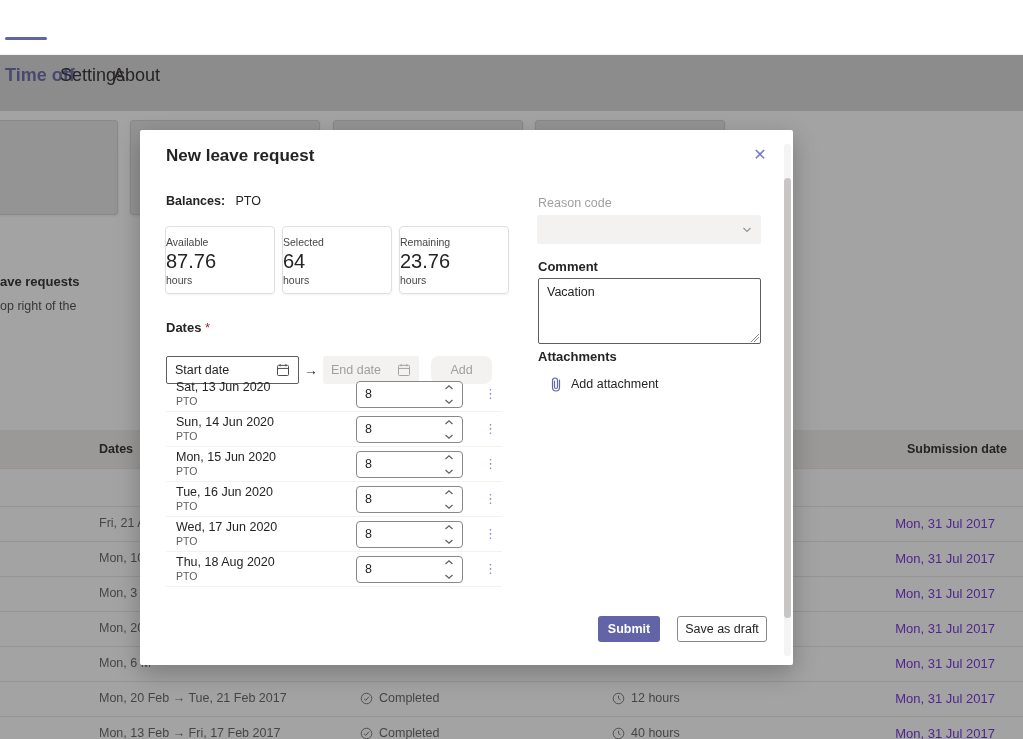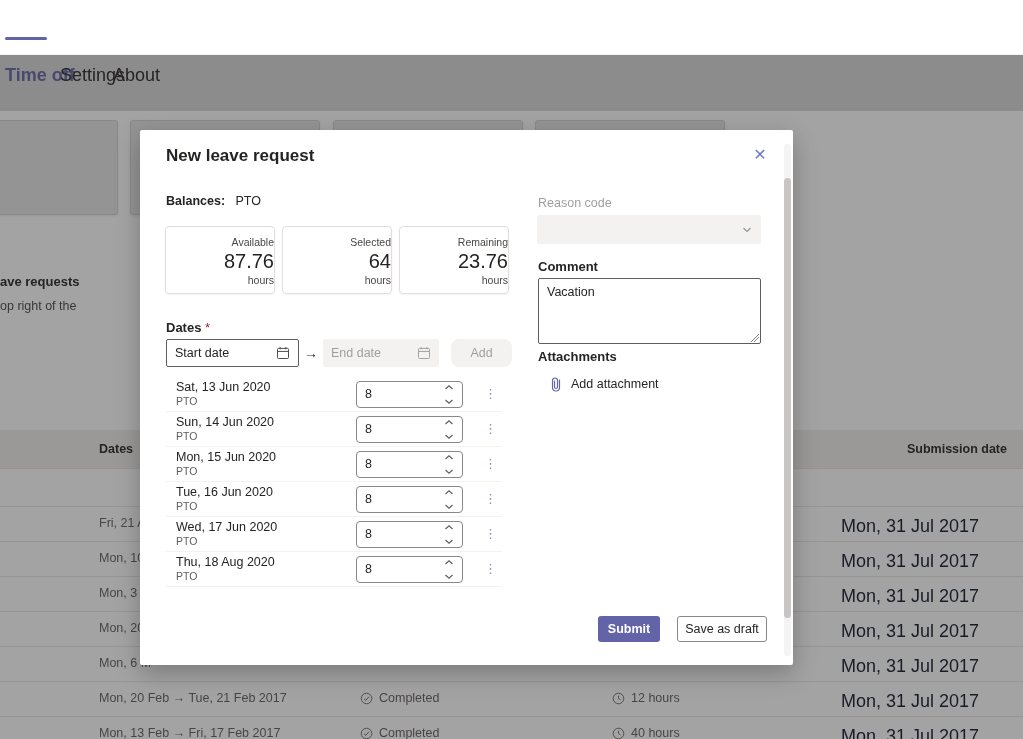--- a/index.html
+++ b/index.html
@@ -19,48 +19,48 @@
   .bg-card { position:absolute; top:65px; height:95px; background:#e6e6e6; border:1px solid #d2d2d2; border-radius:3px; box-shadow:0 1px 3px rgba(0,0,0,.08); }
   .bg-heading { position:absolute; left:0; top:219px; font-size:13px; font-weight:bold; color:#252423; white-space:nowrap; }
   .bg-subtext { position:absolute; left:0; top:244px; font-size:12.5px; color:#484644; white-space:nowrap; }
   .thead { position:absolute; left:0; top:375px; width:1023px; height:38px; background:#efeeed; }
   .th-dates { position:absolute; left:99px; top:12px; font-size:12.5px; font-weight:bold; color:#252423; }
   .th-sub { position:absolute; right:16px; top:12px; font-size:12.5px; font-weight:bold; color:#252423; }
   .trow { position:absolute; left:0; width:1023px; height:35px; border-top:1px solid #e8e6e4; background:#fff; }
   .trow .c-date { position:absolute; left:99px; top:9px; font-size:12.5px; color:#605e5c; white-space:nowrap; }
   .trow .c-status { position:absolute; left:360px; top:9px; font-size:12.5px; color:#605e5c; display:flex; align-items:center; gap:6px; }
   .trow .c-hours { position:absolute; left:612px; top:9px; font-size:12.5px; color:#605e5c; display:flex; align-items:center; gap:6px; }
-  .trow .c-sub { position:absolute; right:44px; top:9px; font-size:18px; color:#0f172a; }
+  .trow .c-sub { position:absolute; right:28px; top:9px; font-size:13px; color:#6d28d9; }
 
   .overlay { position:absolute; left:0; top:55px; width:1023px; height:684px; background:rgba(37,36,35,0.42); z-index:2; }
 
   
   .modal { position:absolute; left:140px; top:130px; width:653px; height:535px; background:#fff; border-radius:2px; box-shadow:0 8px 24px rgba(0,0,0,.25); z-index:3; }
   .m-title { position:absolute; left:26px; top:16px; font-size:17px; font-weight:bold; color:#252423; }
   .m-close { position:absolute; left:608px; top:13px; width:24px; height:24px; font-size:16px; color:#7477c4; text-align:center; line-height:24px; cursor:pointer; }
   .m-scroll-track { position:absolute; left:644px; top:14px; width:7px; height:512px; background:#f4f4f4; border-radius:4px; }
   .m-scroll-thumb { position:absolute; left:0; top:34px; width:7px; height:440px; background:#c8c6c4; border-radius:4px; }
 
   .m-balances { position:absolute; left:26px; top:64px; font-size:12.5px; color:#252423; }
   .m-balances .bl { font-weight:bold; }
   .cards { position:absolute; left:25px; top:96px; display:flex; gap:7px; }
-  .card { width:110px; height:68px; border:1px solid #e1dfdd; border-radius:4px; box-shadow:0 1px 2px rgba(0,0,0,.05); text-align:right; padding-top:9px; }
+  .card { width:110px; height:68px; border:1px solid #e1dfdd; border-radius:4px; box-shadow:0 1px 2px rgba(0,0,0,.05); text-align:left; padding-top:9px; }
   .card .c-label { font-size:10.5px; color:#484644; }
   .card .c-value { font-size:20px; font-weight:normal; color:#252423; line-height:26px; }
   .card .c-unit { font-size:10.5px; color:#484644; }
 
   .m-dates-label { position:absolute; left:26px; top:190px; font-size:13px; font-weight:bold; color:#252423; }
   .req { color:#a4262c; font-weight:normal; }
-  .date-inputs { position:absolute; left:26px; top:209px; height:28px; display:flex; align-items:center; }
+  .date-inputs { position:absolute; left:26px; top:226px; height:28px; display:flex; align-items:center; }
   .inp { height:28px; border-radius:2px; display:flex; align-items:center; padding:0 8px; font-size:12.5px; }
   .inp input { border:none; outline:none; background:transparent; font-size:12.5px; font-family:inherit; width:100%; padding:0; }
   .inp-start { width:133px; border:1px solid #605e5c; background:#fff; color:#252423; }
   .inp-start input { color:#252423; }
   .arrow { width:24px; text-align:center; font-size:14px; color:#252423; }
-  .inp-end { width:116px; background:#f3f2f1; color:#a19f9d; }
+  .inp-end { width:96px; background:#f3f2f1; color:#a19f9d; }
   .inp-end input { color:#a19f9d; }
   .inp-end input::placeholder { color:#a19f9d; opacity:1; }
   .btn-add { margin-left:12px; width:61px; height:28px; background:#f3f2f1; border:none; border-radius:8px; font-size:12.5px; color:#a19f9d; font-family:inherit; }
 
   .drows { position:absolute; left:26px; top:247px; width:336px; }
   .drow { position:relative; height:35px; border-bottom:1px solid #f3f2f1; }
   .drow .d-date { position:absolute; left:10px; top:3px; font-size:12.5px; color:#252423; }
   .drow .d-type { position:absolute; left:10px; top:18px; font-size:10.5px; color:#605e5c; }
   .spinner { position:absolute; left:190px; top:4px; width:107px; height:27px; border:1.5px solid #8a8886; border-radius:4px; background:#fff; }
   .spinner input { position:absolute; left:8px; top:0; width:64px; height:24px; border:none; outline:none; font-size:12.5px; color:#252423; font-family:inherit; }

